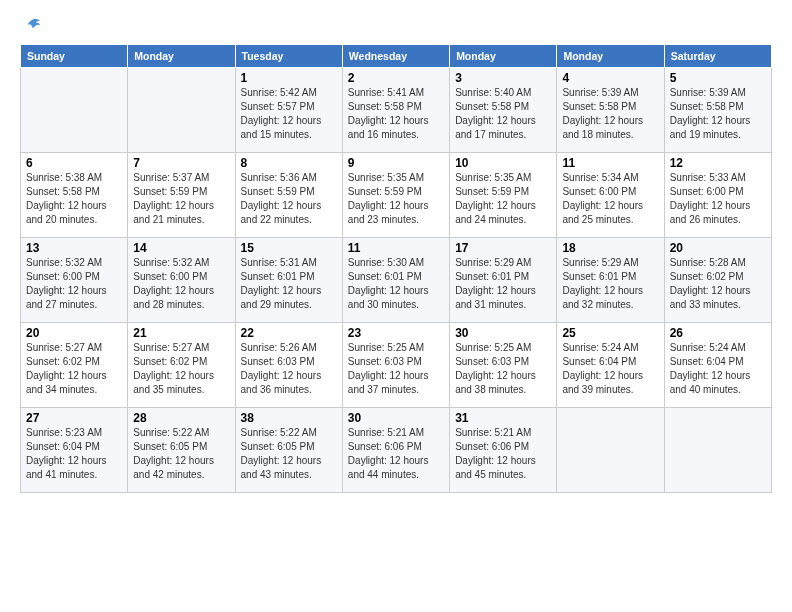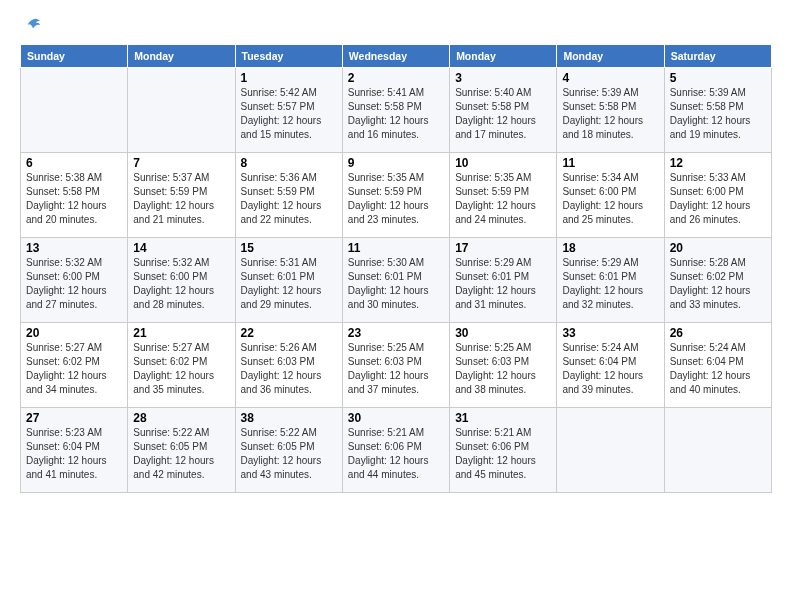--- a/index.html
+++ b/index.html
@@ -234,21 +234,21 @@
         </td>
           <td>
           <span class="day-num">23</span>
           <span class="day-info">Sunrise: 5:25 AM<br>Sunset: 6:03 PM<br>Daylight: 12 hours and 37 minutes.</span>
         </td>
           <td>
           <span class="day-num">30</span>
           <span class="day-info">Sunrise: 5:25 AM<br>Sunset: 6:03 PM<br>Daylight: 12 hours and 38 minutes.</span>
         </td>
           <td>
-          <span class="day-num">33</span>
+          <span class="day-num">25</span>
           <span class="day-info">Sunrise: 5:24 AM<br>Sunset: 6:04 PM<br>Daylight: 12 hours and 39 minutes.</span>
         </td>
           <td>
           <span class="day-num">26</span>
           <span class="day-info">Sunrise: 5:24 AM<br>Sunset: 6:04 PM<br>Daylight: 12 hours and 40 minutes.</span>
         </td>
         </tr>
         <tr>
           <td>
           <span class="day-num">27</span>

